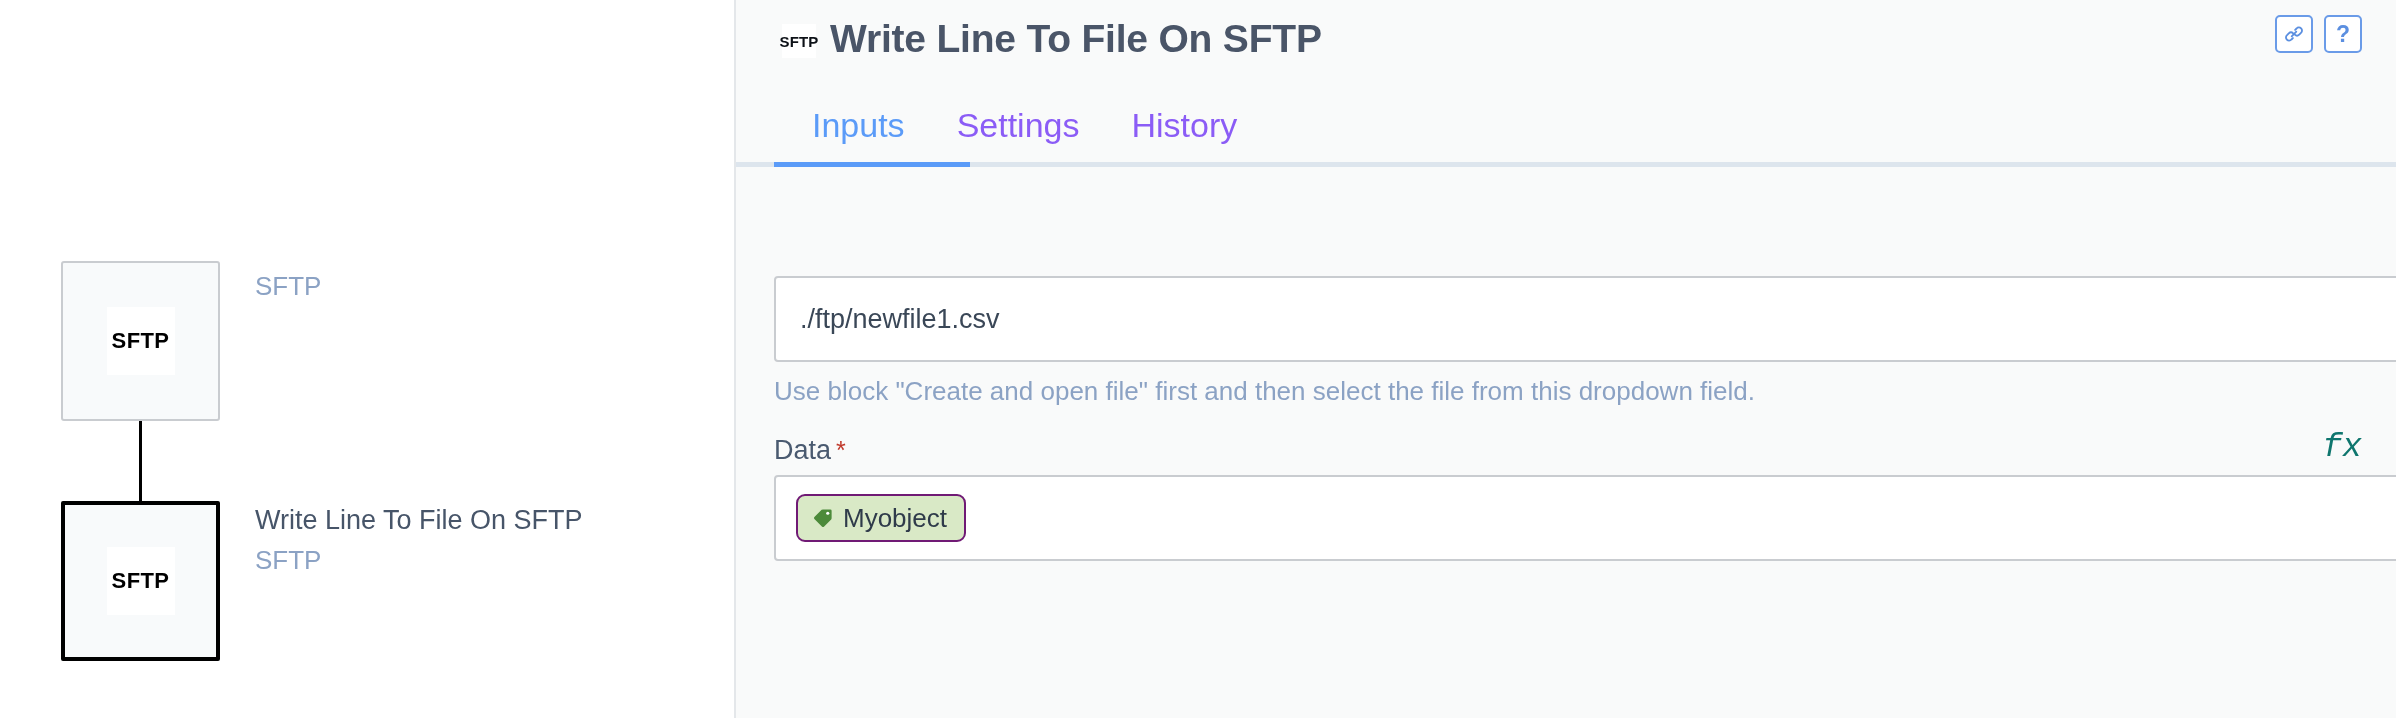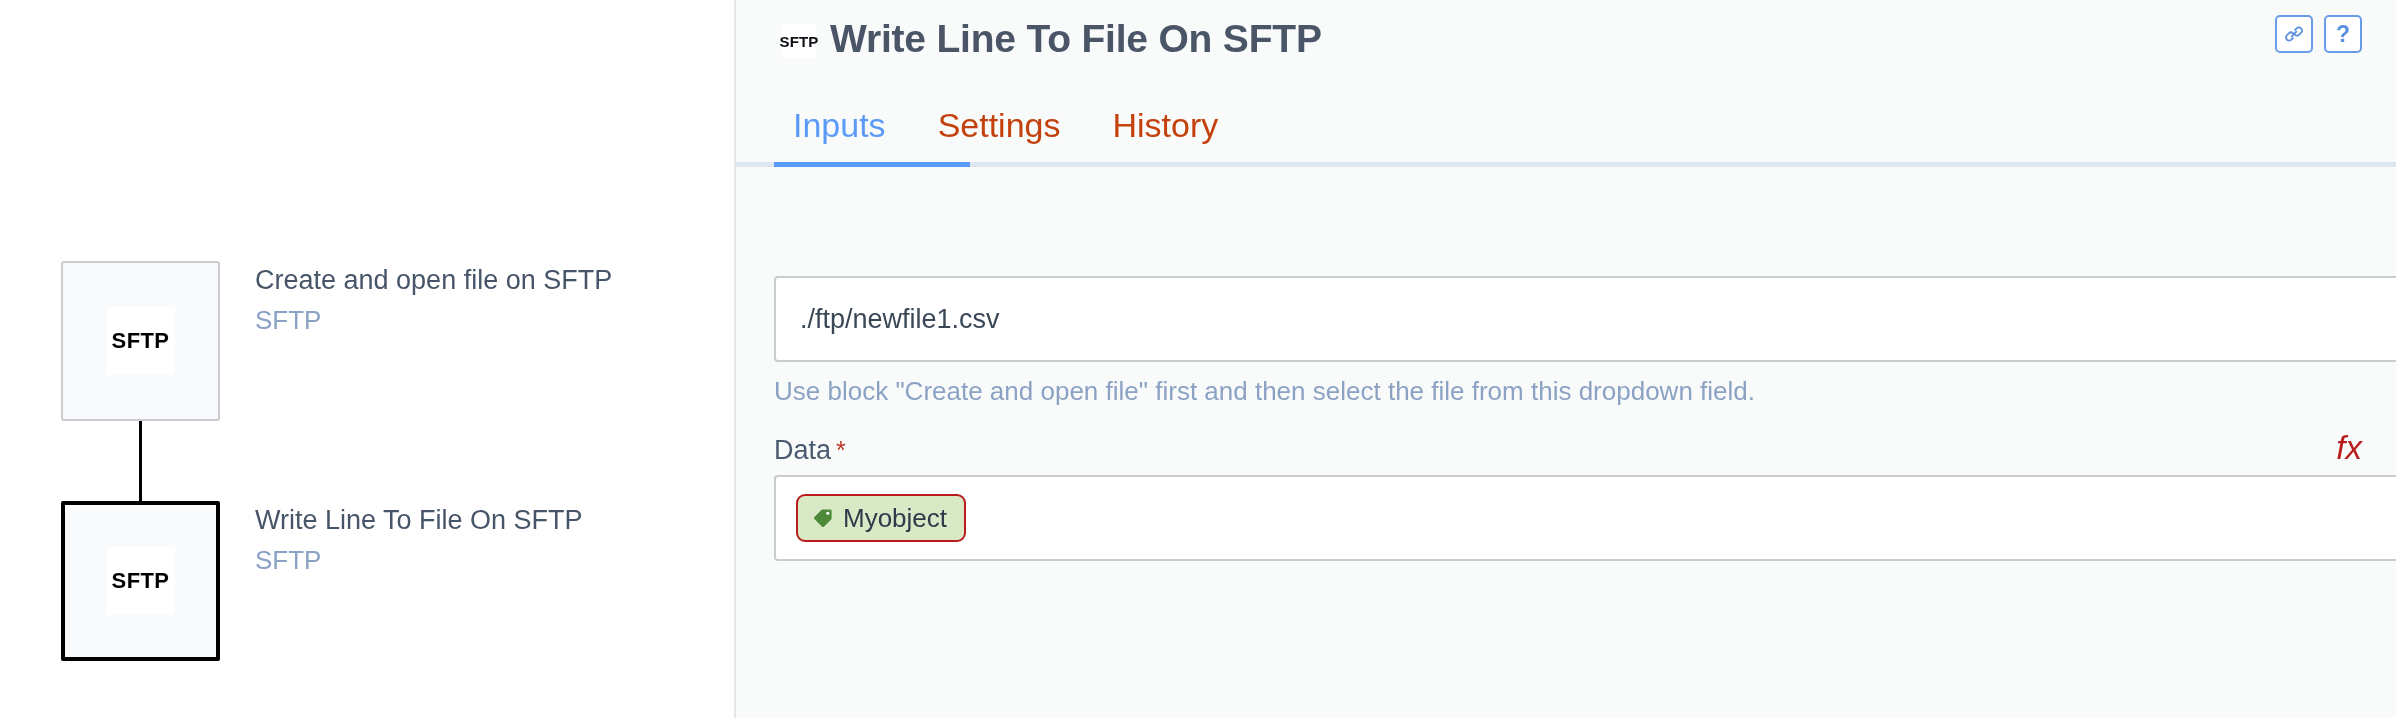--- a/index.html
+++ b/index.html
@@ -158,26 +158,26 @@
   
   .tabs-wrap {
     position: absolute;
     top: 108px;
     left: 0;
     right: 0;
   }
   .tabs-row {
     display: flex;
     align-items: flex-end;
-    padding-left: 31px;
+    padding-left: 50px;
     gap: 0;
   }
   .tab {
     font-size: 34px;
-    color: #c2410c;
+    color: #8b5cf6;
     padding: 0 26px 20px 26px;
     cursor: pointer;
     white-space: nowrap;
     line-height: 1;
   }
   .tab.active {
     color: #5b9bf8;
   }
   .tabs-track {
     height: 5px;
@@ -243,60 +243,59 @@
     margin-top: 14px;
     line-height: 1.2;
   }
 
   .chip {
     display: inline-flex;
     align-items: center;
     height: 48px;
     padding: 0 17px 0 14px;
     background: #d9e9c6;
-    border: 2px solid #b91c1c;
+    border: 2px solid #701a75;
     border-radius: 9px;
     box-sizing: border-box;
     cursor: pointer;
   }
   .chip-label {
     font-size: 26px;
     color: #2f3b4a;
     margin-left: 9px;
     line-height: 1;
   }
   .fx-icon {
     position: absolute;
     right: 34px;
     top: -6px;
-    font-family: Liberation Sans, sans-serif;
+    font-family: Liberation Mono, monospace;
     font-style: italic;
     font-size: 33px;
-    color: #b91c1c;
+    color: #0f766e;
     cursor: pointer;
     line-height: 1;
   }
   .chip-input {
     padding-left: 20px;
   }
 </style>
 </head>
 <body>
 
 <div class="screen">
 
   <div class="canvas-panel">
 
     <div class="node-connector" style="left:139px; top:421px; height:82px;"></div>
 
     <div class="flow-node normal" style="left:61px; top:261px;">
       <div class="node-badge">SFTP</div>
     </div>
     <div class="node-label-group" style="left:255px; top:264px;">
-      <div class="node-title">Create and open file on SFTP</div>
       <div class="node-subtitle">SFTP</div>
     </div>
 
     <div class="flow-node selected" style="left:61px; top:501px;">
       <div class="node-badge">SFTP</div>
     </div>
     <div class="node-label-group" style="left:255px; top:504px;">
       <div class="node-title">Write Line To File On SFTP</div>
       <div class="node-subtitle">SFTP</div>
     </div>

